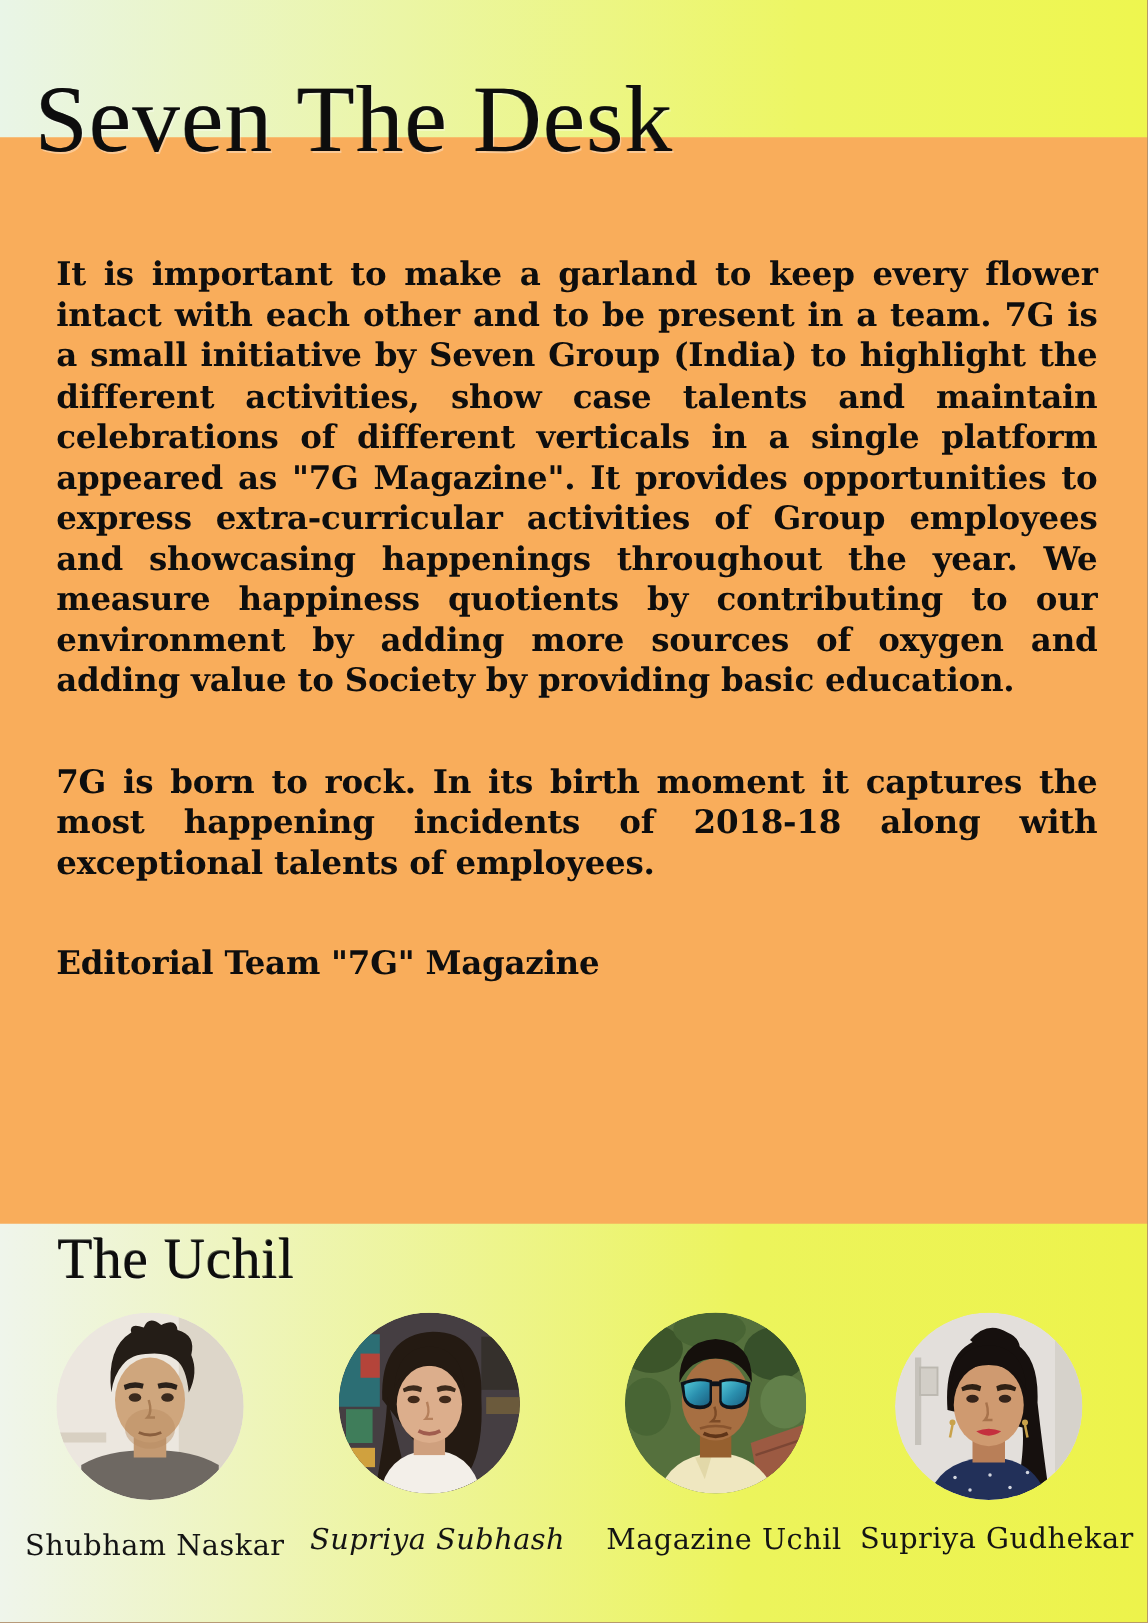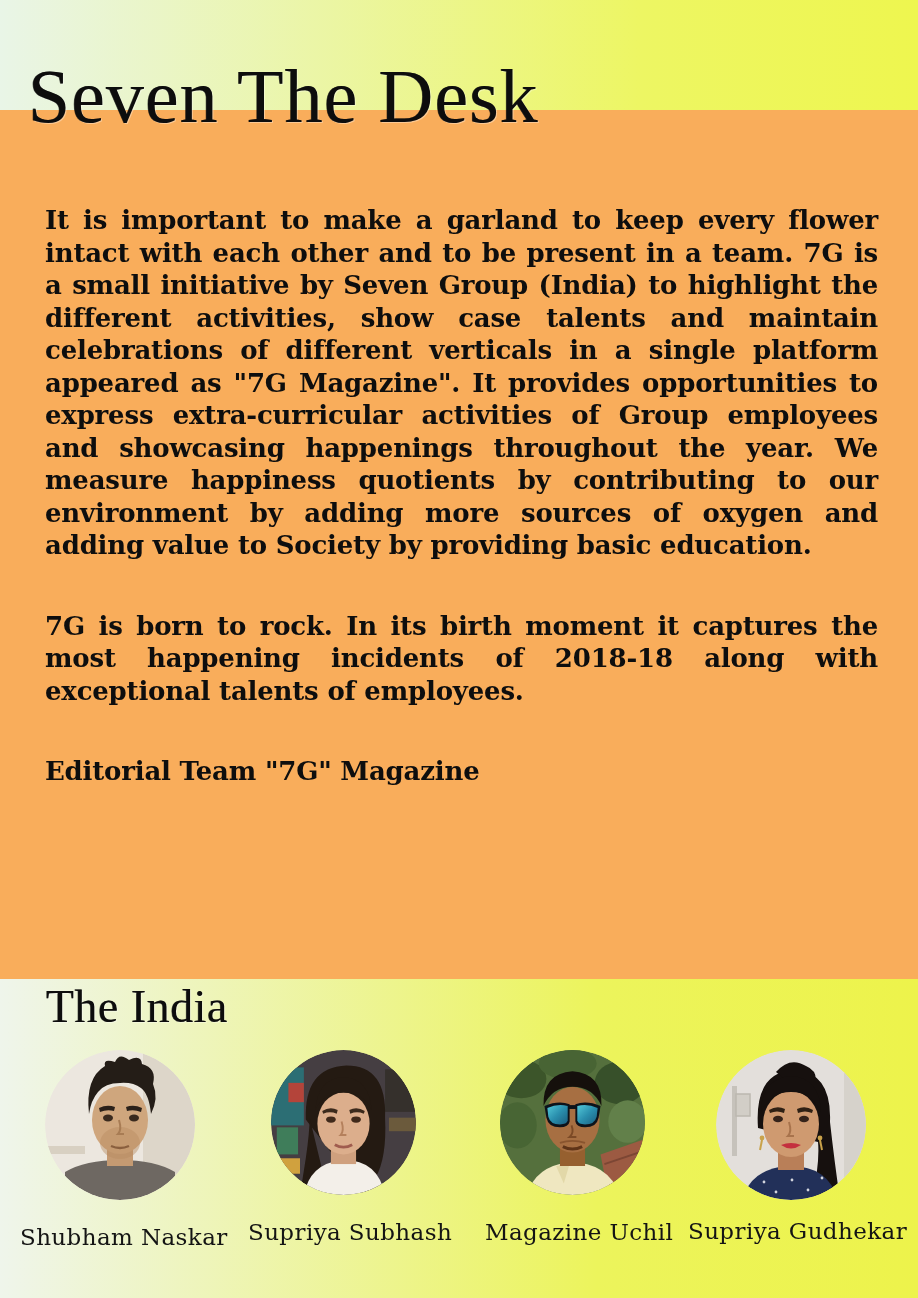--- a/index.html
+++ b/index.html
@@ -54,21 +54,21 @@
   .team-heading {
     position: absolute; left: 46px; top: 984px;
     font-family: "Liberation Serif", serif;
     font-size: 46px; line-height: 1.0; font-weight: 400;
     color: #0d0d0d;
     letter-spacing: 0.5px;
     text-shadow: 1px 1px 0 rgba(255,255,255,0.35), -0.5px -0.5px 0 rgba(0,0,0,0.6);
   }
   .team-member { position: absolute; top: 1050px; text-align: center; }
   .member-1 { left: 20px;  width: 200px; }
-  .member-2 { left: 248px; width: 190px; }
+  .member-2 { left: 248px; width: 190px; font-style: italic; }
   .member-3 { left: 485px; width: 175px; }
   .member-4 { left: 688px; width: 205px; }
   .avatar {
     width: 150px; height: 150px; margin: 0 auto;
     border-radius: 50%;
     overflow: hidden;
   }
   .member-2 .avatar, .member-3 .avatar { width: 145px; height: 145px; }
   .member-name {
     display: block;
@@ -92,21 +92,21 @@
   <div class="band-bottom"></div>
 
   <h1 class="page-title">Seven The Desk</h1>
 
   <div class="desk-text">
     <p>It is important to make a garland to keep every flower intact with each other and to be present in a team. 7G is a small initiative by Seven Group (India) to highlight the different activities, show case talents and maintain celebrations of different verticals in a single platform appeared as "7G Magazine". It provides opportunities to express extra-curricular activities of Group employees and showcasing happenings throughout the year. We measure happiness quotients by contributing to our environment by adding more sources of oxygen and adding value to Society by providing basic education.</p>
     <p>7G is born to rock. In its birth moment it captures the most happening incidents of 2018-18 along with exceptional talents of employees.</p>
     <p class="signature">Editorial Team "7G" Magazine</p>
   </div>
 
-  <h2 class="team-heading">The India</h2>
+  <h2 class="team-heading">The Uchil</h2>
 
   <div class="team-member member-1">
     <div class="avatar">
       <svg width="150" height="150" viewBox="0 0 150 150">
         <defs>
             <clipPath id="clipA">
               <circle cx="75" cy="75" r="75"></circle>
             </clipPath>
           </defs>
         <g clip-path="url(#clipA)">

